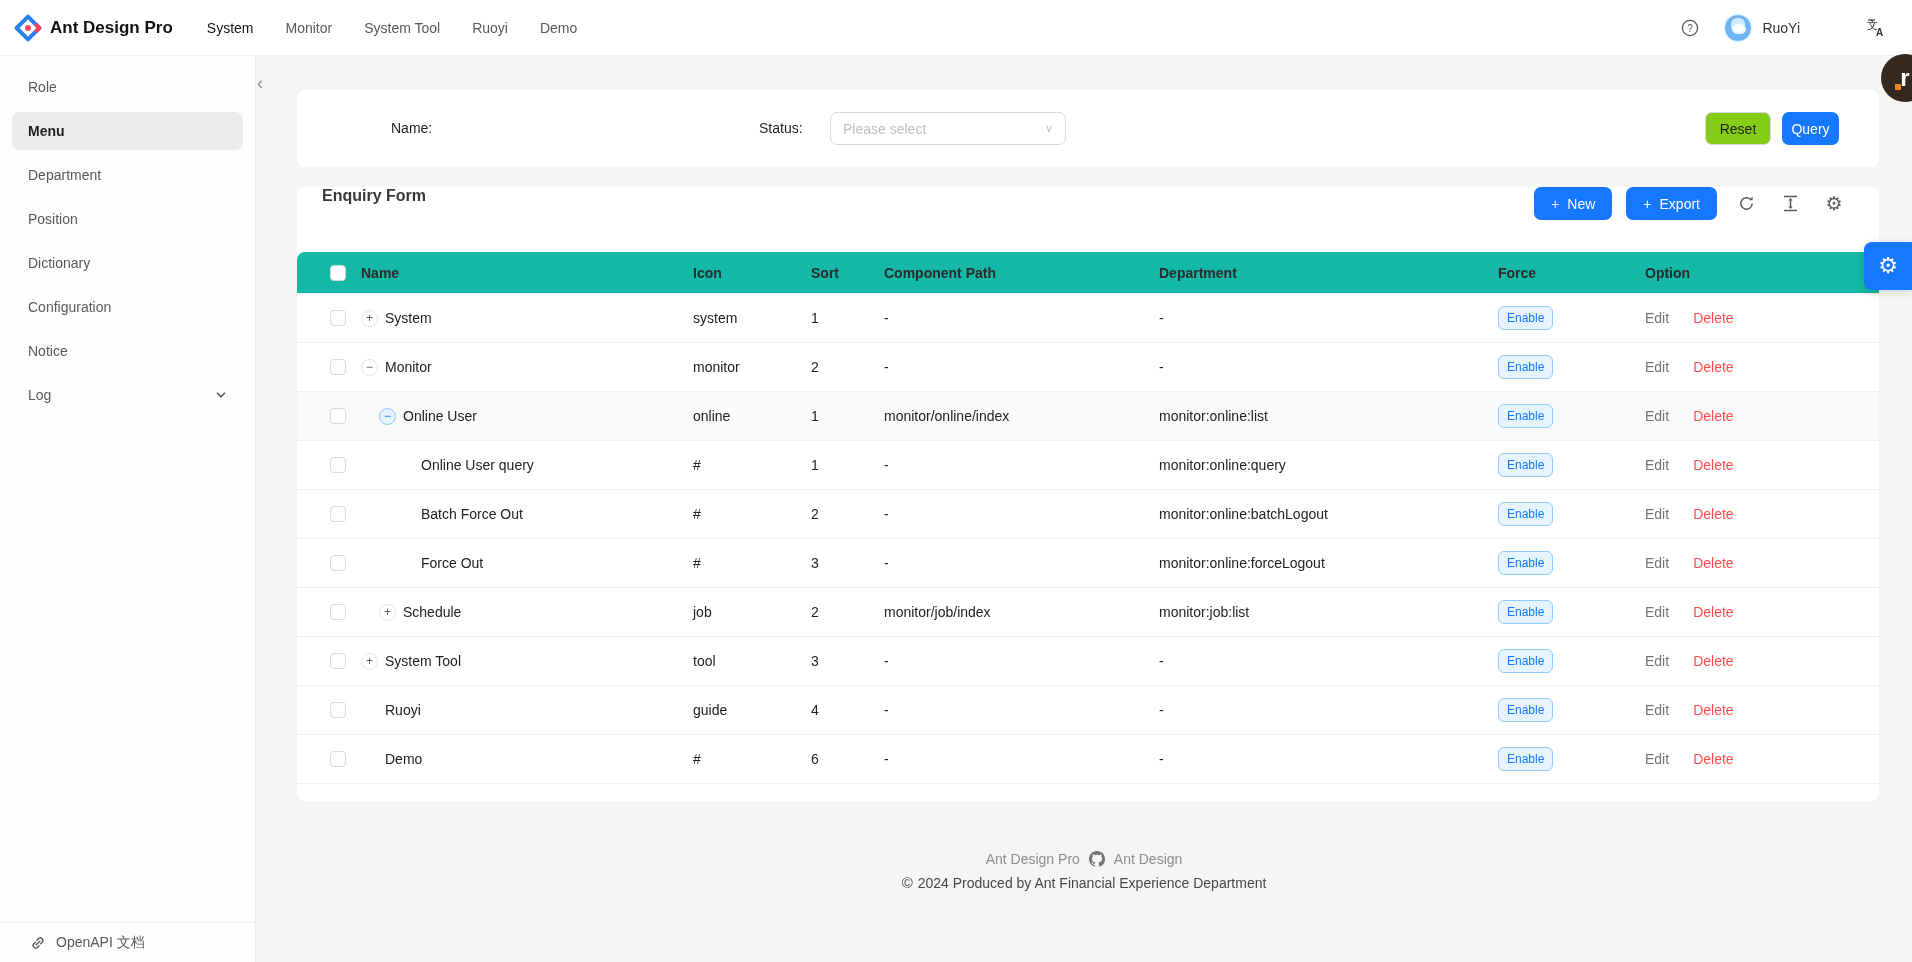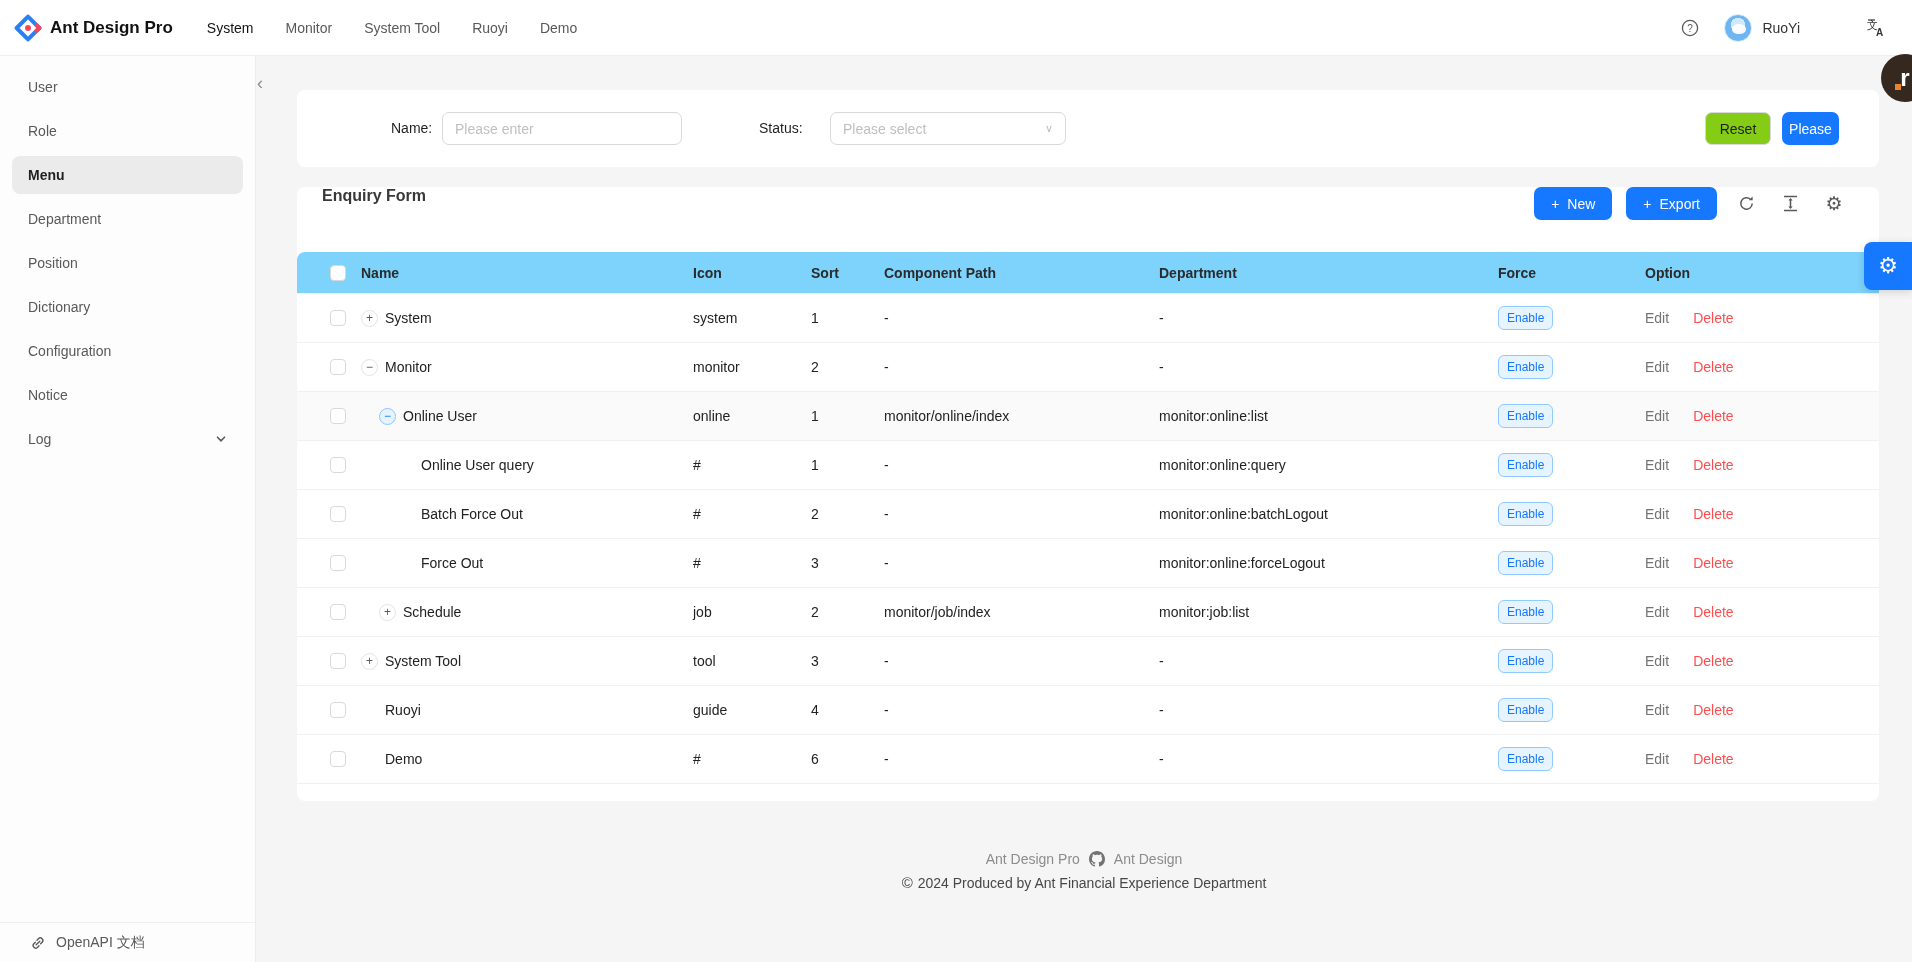--- a/index.html
+++ b/index.html
@@ -100,21 +100,21 @@
   .toolbar .btn-primary { padding:0 16px; gap:8px; }
   .tool-icon { width:30px; height:30px; display:flex; align-items:center; justify-content:center; color:#595959; cursor:pointer; }
   .gear-glyph { font-size:19px; line-height:1; color:#595959; }
 
   
   .trow, .thead-row {
     display:grid;
     grid-template-columns: 56px 340px 118px 73px 275px 339px 136px 1fr;
     align-items:center;
   }
-  .thead-row { height:42px; background:#7dd3fc; border-bottom:1px solid #f0f0f0; font-weight:600; color:#2b2b2b; border-radius:8px 8px 0 0; }
+  .thead-row { height:42px; background:#14b8a6; border-bottom:1px solid #f0f0f0; font-weight:600; color:#2b2b2b; border-radius:8px 8px 0 0; }
   .trow { height:49px; border-bottom:1px solid #f0f0f0; color:#222; }
   .trow.hl { background:#fafafa; }
   .cell-cb { padding-left:33px; }
   .cb { width:16px; height:16px; border:1.5px solid #d9d9d9; border-radius:4px; background:#fff; display:block; cursor:pointer; }
   .cell-name { padding-left:8px; display:flex; align-items:center; }
   .exp-slot { width:24px; display:flex; align-items:center; flex:0 0 24px; }
   .exp-btn {
     width:17px; height:17px; border-radius:50%; border:1px solid #e3e3e3; background:#fff;
     display:flex; align-items:center; justify-content:center;
     font-size:12px; line-height:1; color:#595959; cursor:pointer;
@@ -193,23 +193,20 @@
           <path d="M2 2 h7" stroke="#333" stroke-width="1.2"></path>
         </svg>
       </span>
     </div>
   </div>
 </div>
 
 <div class="sidebar">
   <div class="side-menu">
       <div class="side-item">
-        <span>User</span>
-      </div>
-      <div class="side-item">
         <span>Role</span>
       </div>
       <div class="side-item selected">
         <span>Menu</span>
       </div>
       <div class="side-item">
         <span>Department</span>
       </div>
       <div class="side-item">
         <span>Position</span>
@@ -243,30 +240,27 @@
       </svg>
     </span>
     <span>OpenAPI 文档</span>
   </div>
 </div>
 
 <div class="content">
 
   <div class="search-card">
     <span class="field-label label-name">Name:</span>
-    <div class="text-input">
-      <span>Please enter</span>
-    </div>
     <span class="field-label label-status">Status:</span>
     <div class="select-input">
       <span>Please select</span>
       <span class="sel-arrow">∨</span>
     </div>
     <div class="btn btn-default reset-btn">Reset</div>
-    <div class="btn btn-primary query-btn">Please</div>
+    <div class="btn btn-primary query-btn">Query</div>
   </div>
 
   <div class="main-card">
     <div class="card-head">
       <span class="card-title">Enquiry Form</span>
       <div class="toolbar">
         <div class="btn btn-primary">
           <span>+</span>
           <span>New</span>
         </div>

